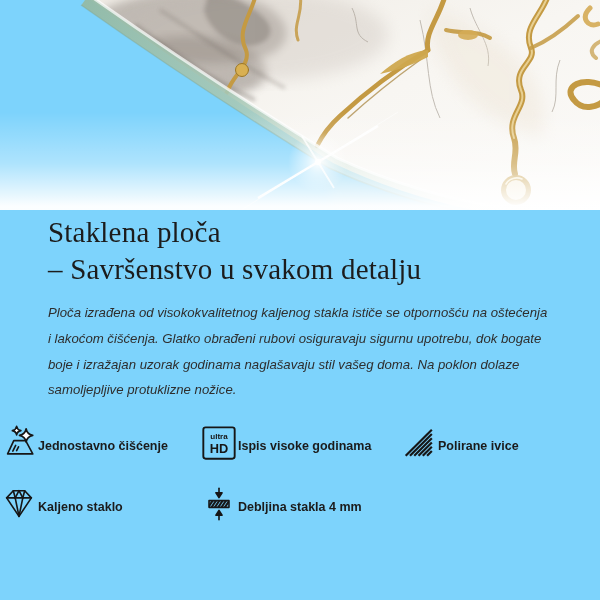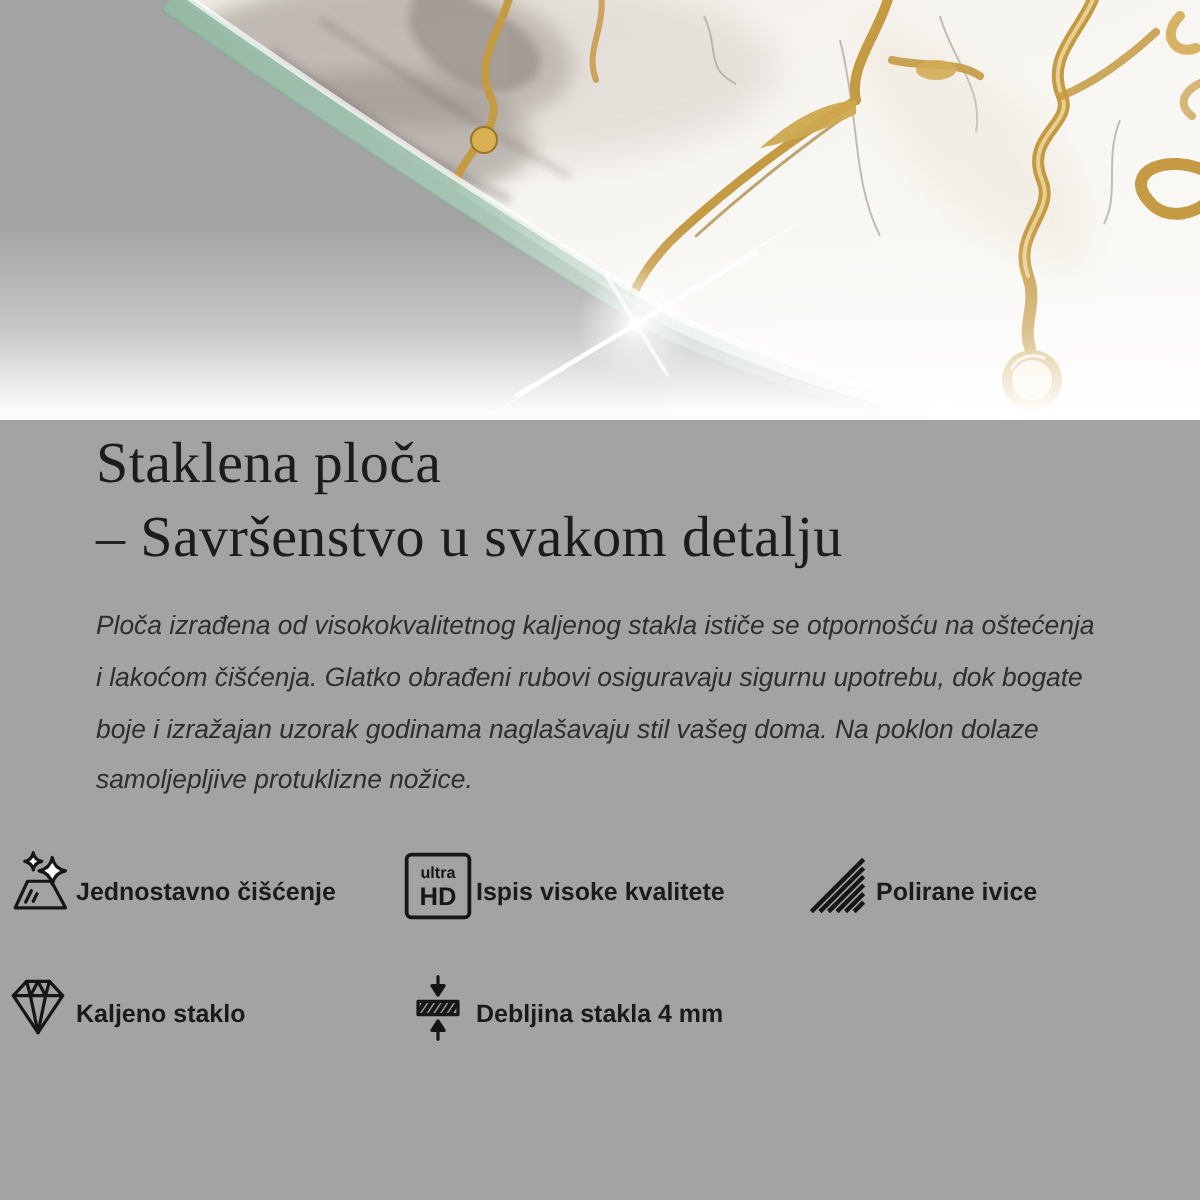--- a/index.html
+++ b/index.html
@@ -1,16 +1,16 @@
 <!DOCTYPE html>
 <html><head>
 <meta charset="utf-8">
 <style>
   html,body{margin:0;padding:0;background:#fff;}
-  .page{position:relative;width:600px;height:600px;overflow:hidden;background:#a3a3a3;
+  .page{position:relative;width:600px;height:600px;overflow:hidden;background:#7dd3fc;
         font-family:"Liberation Sans",sans-serif;color:#1d1d1d;}
   
   .hero{position:relative;width:600px;height:210px;overflow:hidden;}
   .hero svg{display:block;}
   
   .content{padding:0 48px;}
   .title{margin:4px 0 0;font-family:"Liberation Serif","DejaVu Serif",serif;
          font-weight:400;font-size:29px;line-height:1.26;color:#1c1c1c;letter-spacing:.2px;}
   .title span{display:block;}
   .desc{margin:13px 0 0;max-width:548px;font-size:13.2px;line-height:1.95;color:#2e2e2e;font-style:italic;}
@@ -155,21 +155,21 @@
       </svg>
       <div class="lbl">Jednostavno čišćenje</div>
     </div>
 
     <div class="feature">
       <svg viewBox="0 0 40 40">
         <rect x="3.5" y="3.5" width="33" height="33" rx="2.5" stroke-width="2"></rect>
         <text x="20" y="16" font-size="8.5" font-weight="600" text-anchor="middle">ultra</text>
         <text x="20" y="30" font-size="13.5" font-weight="bold" text-anchor="middle">HD</text>
       </svg>
-      <div class="lbl">Ispis visoke kvalitete</div>
+      <div class="lbl">Ispis visoke godinama</div>
     </div>
 
     <div class="feature">
       <svg viewBox="0 0 40 40">
         <g stroke-width="2.3" stroke-linecap="butt">
           <line x1="6" y1="33.5" x2="33.5" y2="6"></line>
           <line x1="10.5" y1="33.5" x2="33.5" y2="10.5"></line>
           <line x1="15" y1="33.5" x2="33.5" y2="15"></line>
           <line x1="19.5" y1="33.5" x2="33.5" y2="19.5"></line>
           <line x1="24" y1="33.5" x2="33.5" y2="24"></line>

